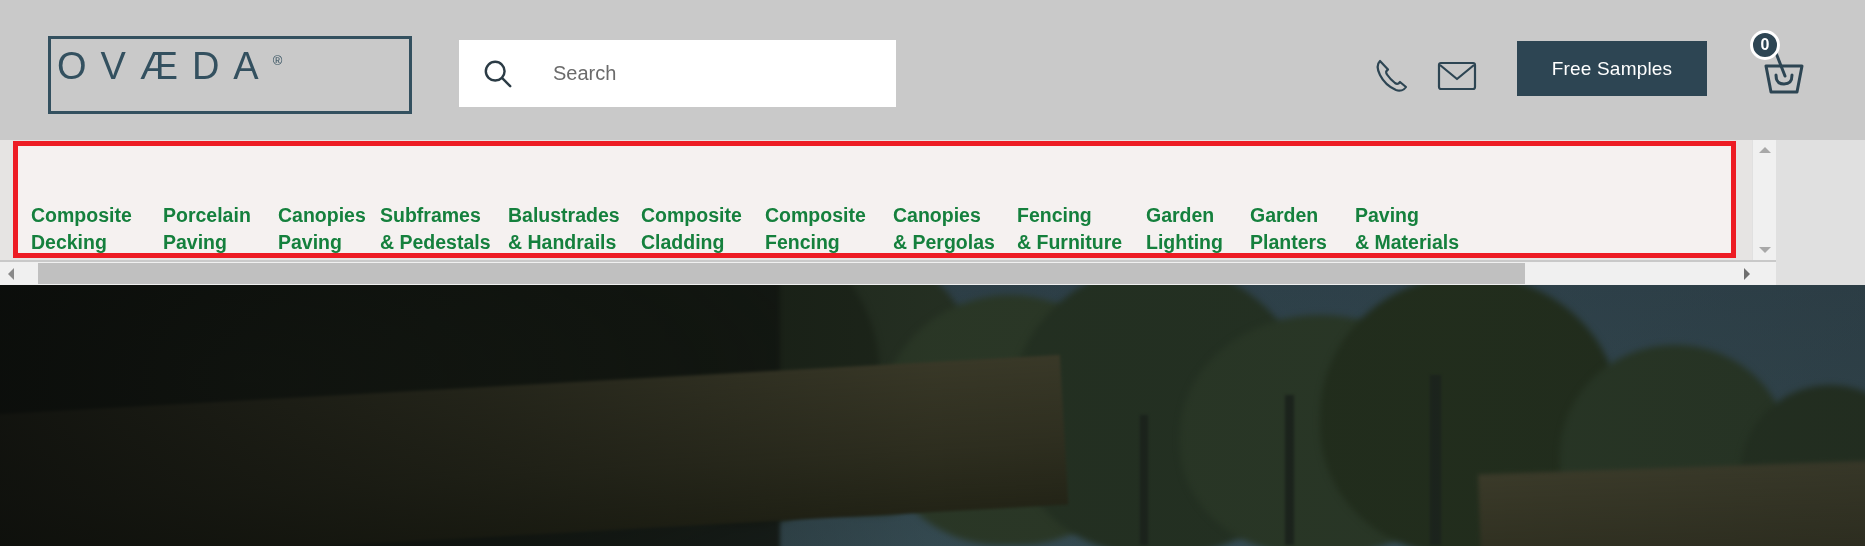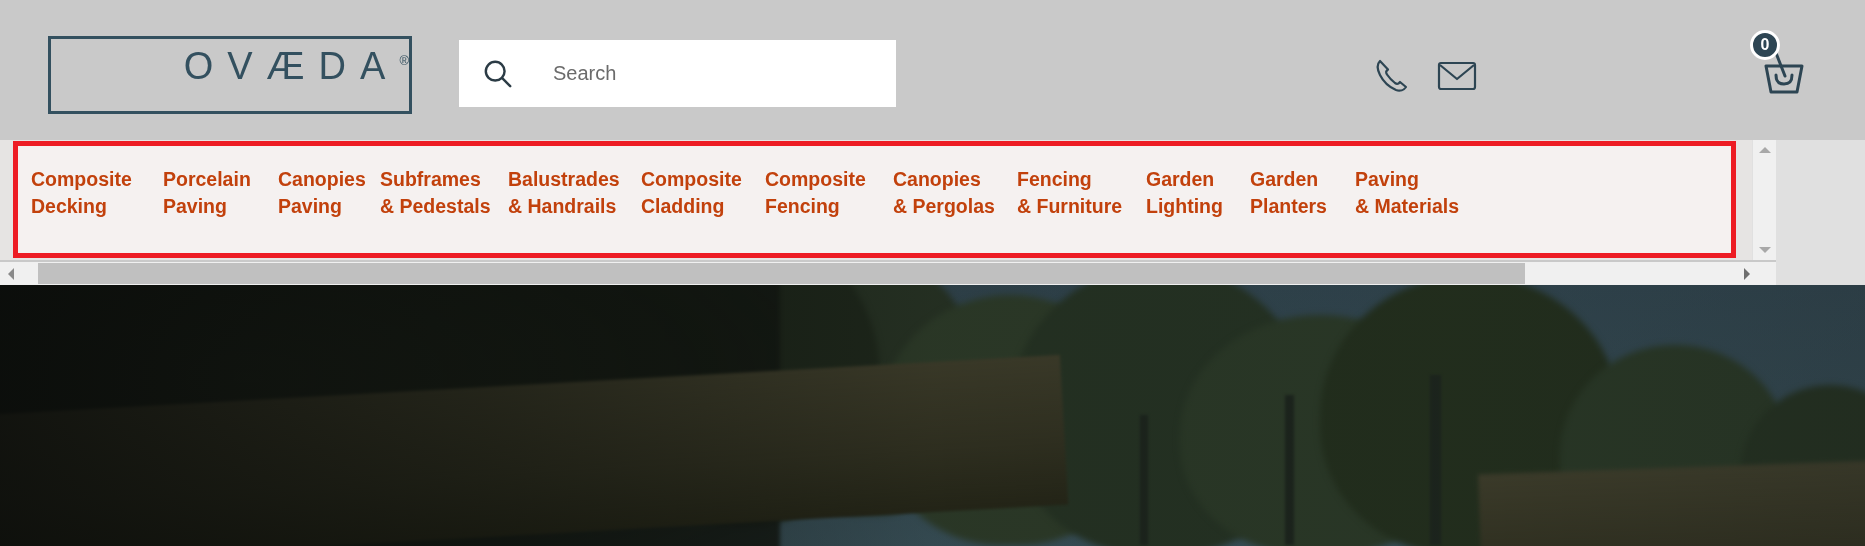--- a/index.html
+++ b/index.html
@@ -31,28 +31,28 @@
   
   .logo-box {
     position: absolute;
     left: 48px; top: 36px;
     width: 364px; height: 78px;
     border: 3px solid #33505f;
   }
   .logo-wordmark {
     position: absolute;
     left: 0; right: 0; top: 8px;
-    text-align: right;
+    text-align: left;
     font-size: 38px;
     font-weight: 400;
     letter-spacing: 14px;
     color: #33505f;
     font-family: "Liberation Sans", sans-serif;
     line-height: 1;
-    padding-left: 0;
+    padding-left: 6px;
   }
   .logo-reg {
     font-size: 13px;
     vertical-align: super;
     letter-spacing: 0;
   }
   .logo-tagline-wrap {
     position: absolute;
     left: 0; right: 0; bottom: -10px;
     text-align: right;
@@ -160,27 +160,28 @@
   }
   .nav-list {
     position: absolute;
     left: 0; top: 0;
     width: 100%; height: 100%;
     display: flex;
     align-items: center;
   }
   .nav-item {
     flex: none;
-    color: #c2410c;
+    color: #15803d;
     font-family: "Liberation Sans", sans-serif;
     font-size: 19.5px;
     font-weight: 700;
     line-height: 27px;
     cursor: pointer;
     white-space: nowrap;
+    margin-top: 36px;
   }
   .nav-item .l2 { display: block; }
 
   
   .nav-vscroll {
     position: absolute;
     left: 1752px; top: 140px;
     width: 24px; height: 120px;
     background: #f0f0f0;
     border-left: 1px solid #e0e0e0;
@@ -314,20 +315,21 @@
       </svg>
     </div>
 
     <div class="mail-icon-btn">
       <svg viewBox="0 0 40 32" width="40" height="32">
         <rect x="2" y="3" width="36" height="26" rx="2" fill="none" stroke="#2d4553" stroke-width="2.2"></rect>
         <path d="M3 5 L20 19 L37 5" fill="none" stroke="#2d4553" stroke-width="2.2" stroke-linejoin="round"></path>
       </svg>
     </div>
 
+    <button class="samples-btn">Free Samples</button>
 
     <button class="basket-btn">
       <svg viewBox="0 0 52 52" width="52" height="52">
         <path d="M8 18 L44 18 L39 44 L13 44 Z" fill="none" stroke="#2d4553" stroke-width="3" stroke-linejoin="round"></path>
         <path d="M18 27 C18 34 21 36 26 36 C31 36 34 34 34 27" fill="none" stroke="#2d4553" stroke-width="3" stroke-linecap="round"></path>
         <line x1="18" y1="5" x2="27" y2="28" stroke="#2d4553" stroke-width="3" stroke-linecap="round"></line>
       </svg>
       <span class="basket-badge">0</span>
     </button>
   </div>

